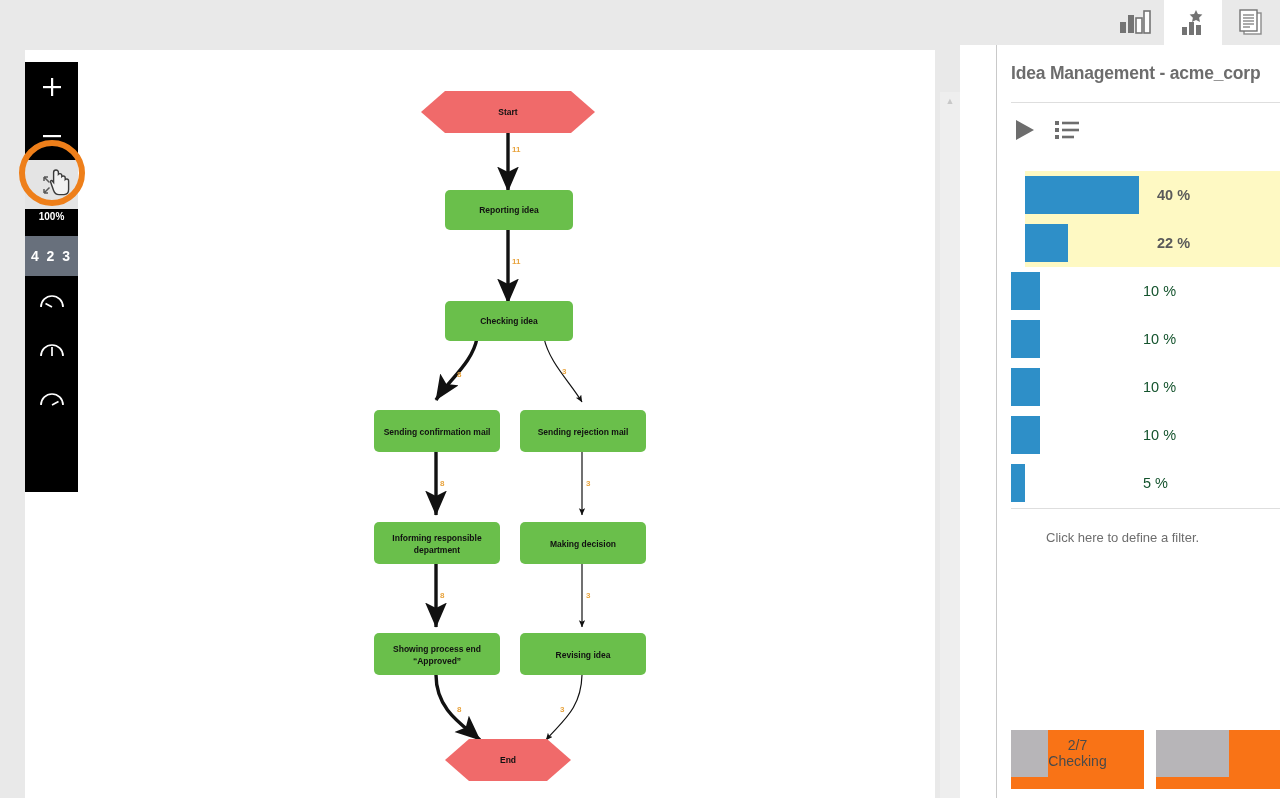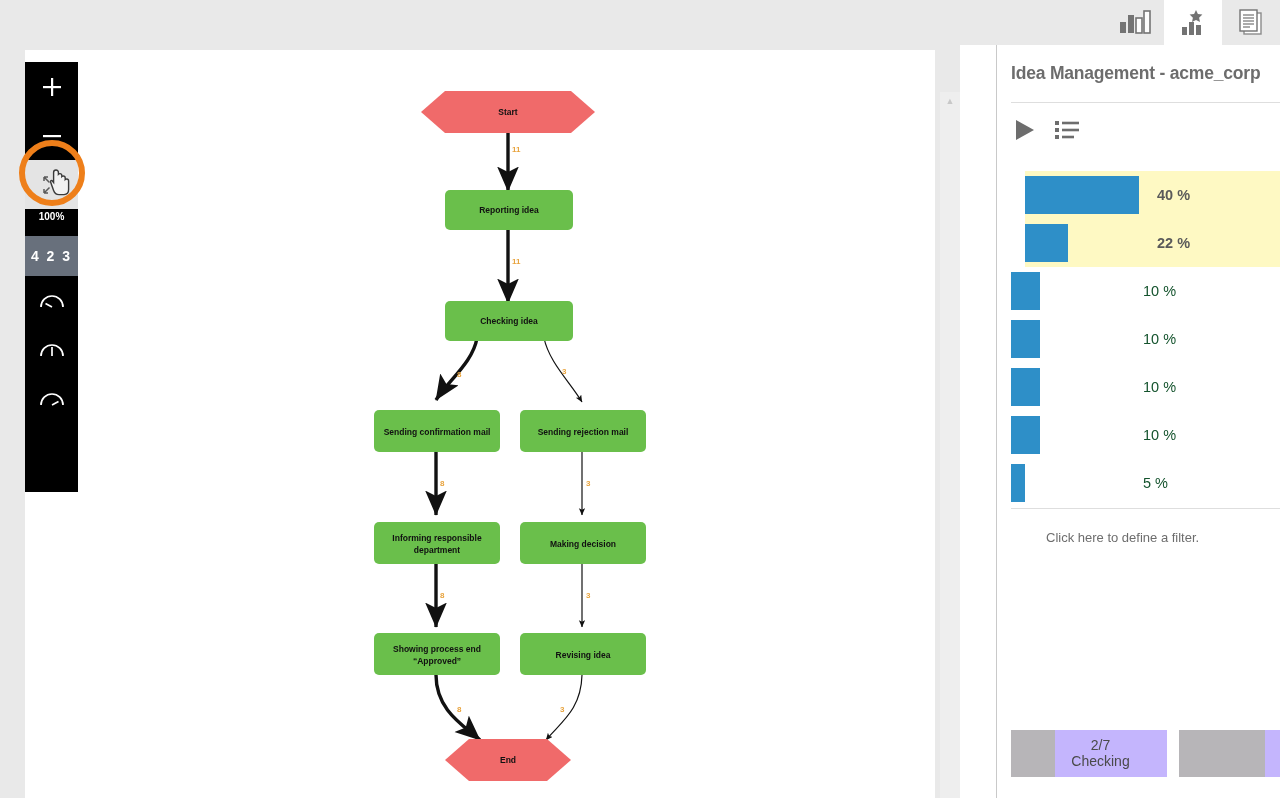--- a/index.html
+++ b/index.html
@@ -93,21 +93,21 @@
   #panel-rule2{
     position:absolute;left:14px;top:463px;width:290px;height:1px;background:#dedede;
   }
   #filter-text{
     position:absolute;left:14px;top:485px;font-size:13px;color:#6d6d6d;cursor:pointer;margin-left:35px;
   }
   #stats{
     position:absolute;left:14px;top:685px;display:flex;gap:12px;
   }
   .stat{
-    width:133px;height:47px;background:#c4b5fd;position:relative;cursor:pointer;padding-left:23px;
+    width:133px;height:59px;background:#f97316;position:relative;cursor:pointer;
   }
   .stat-fill{position:absolute;left:0;top:0;height:47px;background:#b7b5b8;}
   .stat-txt{
     position:relative;text-align:center;font-size:14px;color:#4a4a4a;line-height:16px;
     padding-top:7px;
   }
   
   #diagram{position:absolute;left:0;top:0;width:910px;height:748px;}
   .node-label{
     font-size:8.5px;font-weight:bold;fill:#111111;

